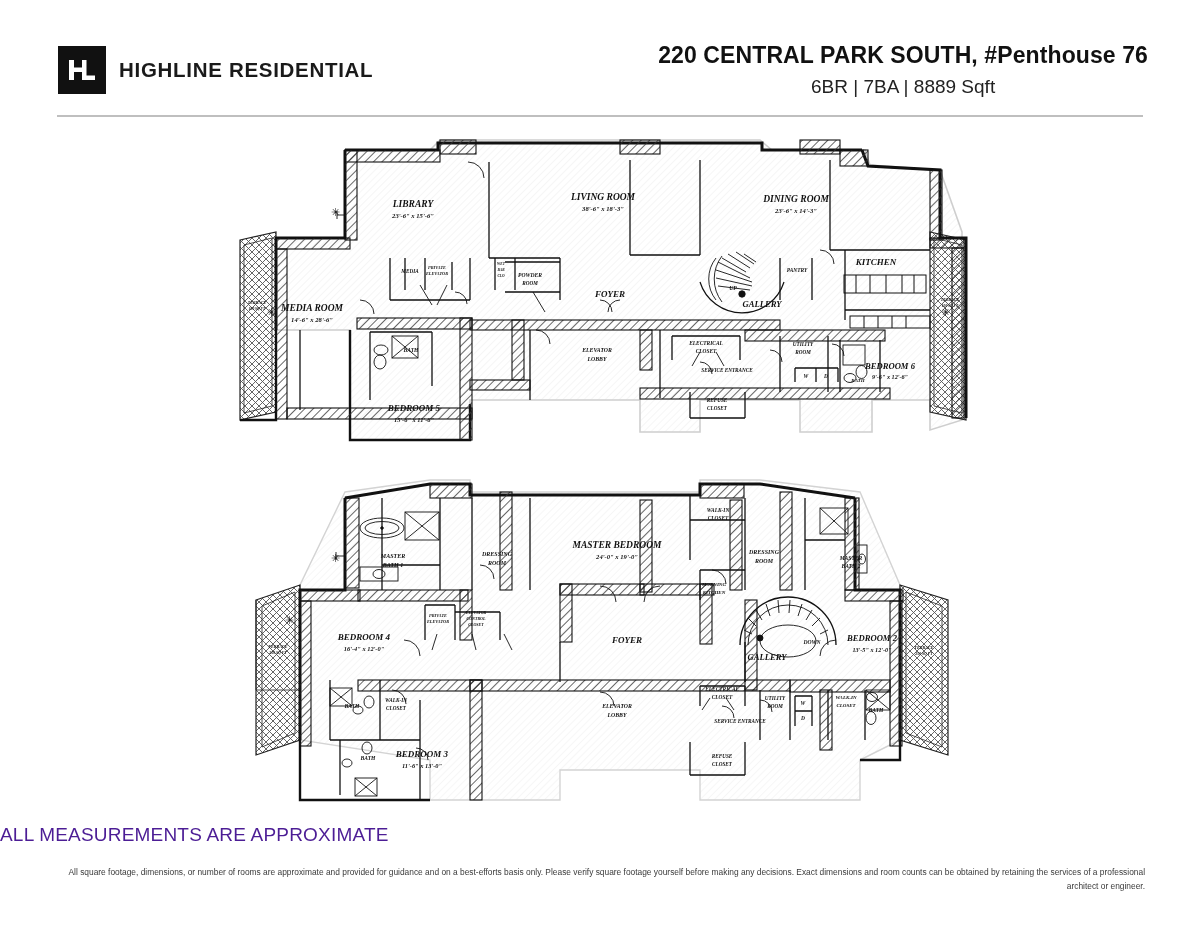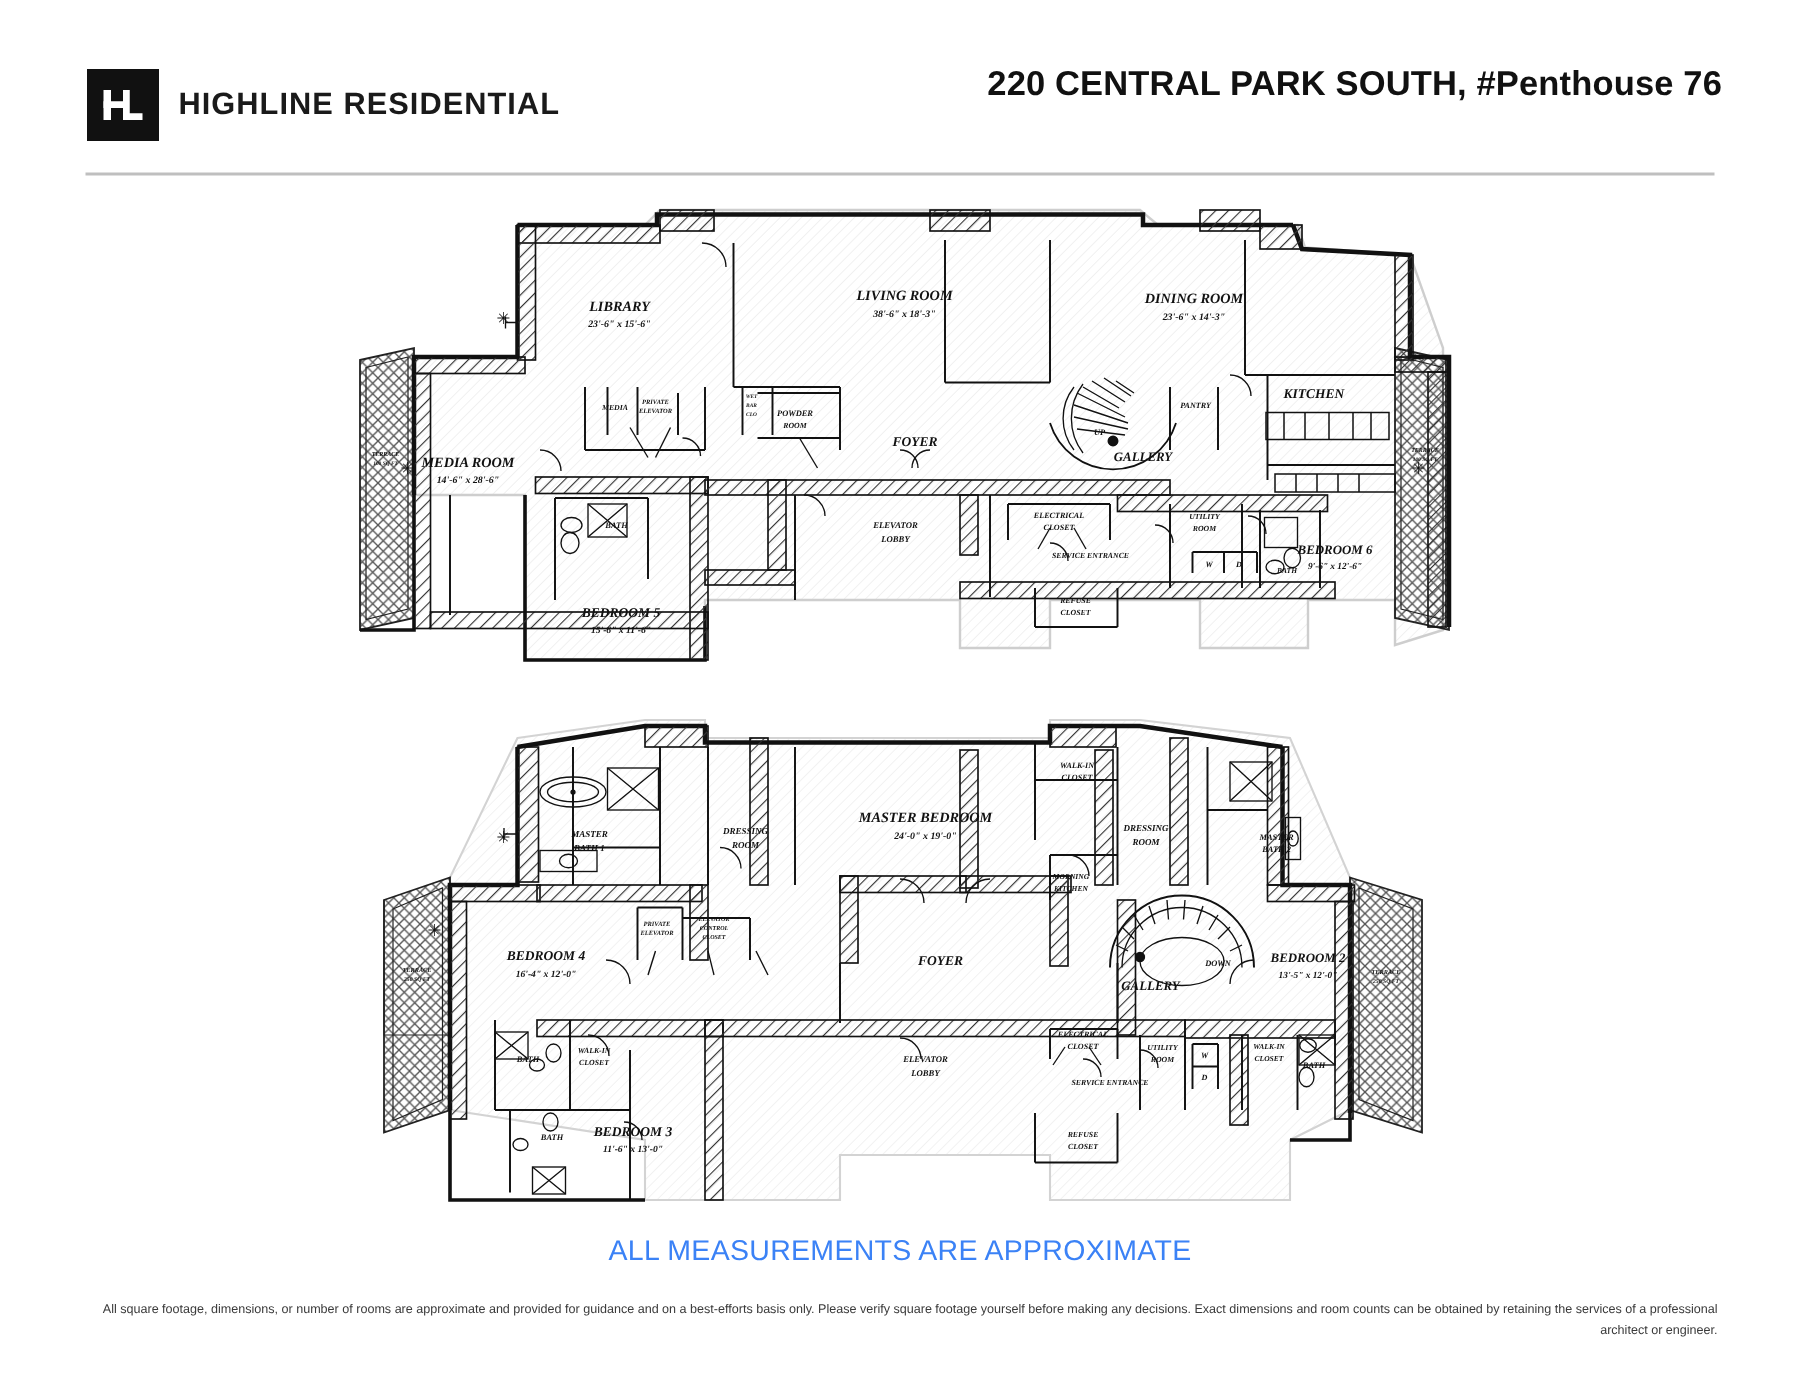--- a/index.html
+++ b/index.html
@@ -33,22 +33,22 @@
     font-size:19px;font-weight:normal;color:#222;margin-top:7px;white-space:nowrap;
   }
   .rule{
     position:absolute;left:57px;top:115px;width:1086px;height:2px;background:#bfbfbf;
   }
   
   .plan-wrap{position:absolute;left:0;top:120px;width:1200px;height:700px;}
   .plan-svg{display:block;}
   
   .footer-title{
-    position:absolute;left:0;top:824px;width:1200px;text-align:center;
-    font-size:19px;letter-spacing:.2px;color:#3b82f6;
+    position:absolute;left:0;top:824px;width:1200px;text-align:left;
+    font-size:19px;letter-spacing:.2px;color:#4c1d95;
   }
   .disclaimer{
     position:absolute;left:55px;top:866px;width:1090px;text-align:right;
     font-size:8.4px;line-height:1.65;color:#3a3a3a;
   }
 </style>
 </head>
 <body>
 
 <div class="header">
@@ -65,20 +65,21 @@
         <rect x="24" y="14" width="4.5" height="20" fill="#ffffff"></rect>
 
         <rect x="24" y="29.5" width="13" height="4.5" fill="#ffffff"></rect>
       </svg>
     </div>
     <div class="brand-name">HIGHLINE RESIDENTIAL</div>
   </div>
 
   <div class="title-block">
     <div class="prop-title">220 CENTRAL PARK SOUTH, #Penthouse 76</div>
+    <div class="prop-sub">6BR | 7BA | 8889 Sqft</div>
   </div>
 
   <div class="rule"></div>
 </div>
 
 <div class="plan-wrap">
 <svg class="plan-svg" width="1200" height="700" viewBox="0 120 1200 700" xmlns="http://www.w3.org/2000/svg">
   <defs>
     <pattern id="wallHatch" width="6" height="6" patternTransform="rotate(45)" patternUnits="userSpaceOnUse">
       <line x1="0" y1="0" x2="0" y2="6" stroke="#333" stroke-width="1.5"></line>

